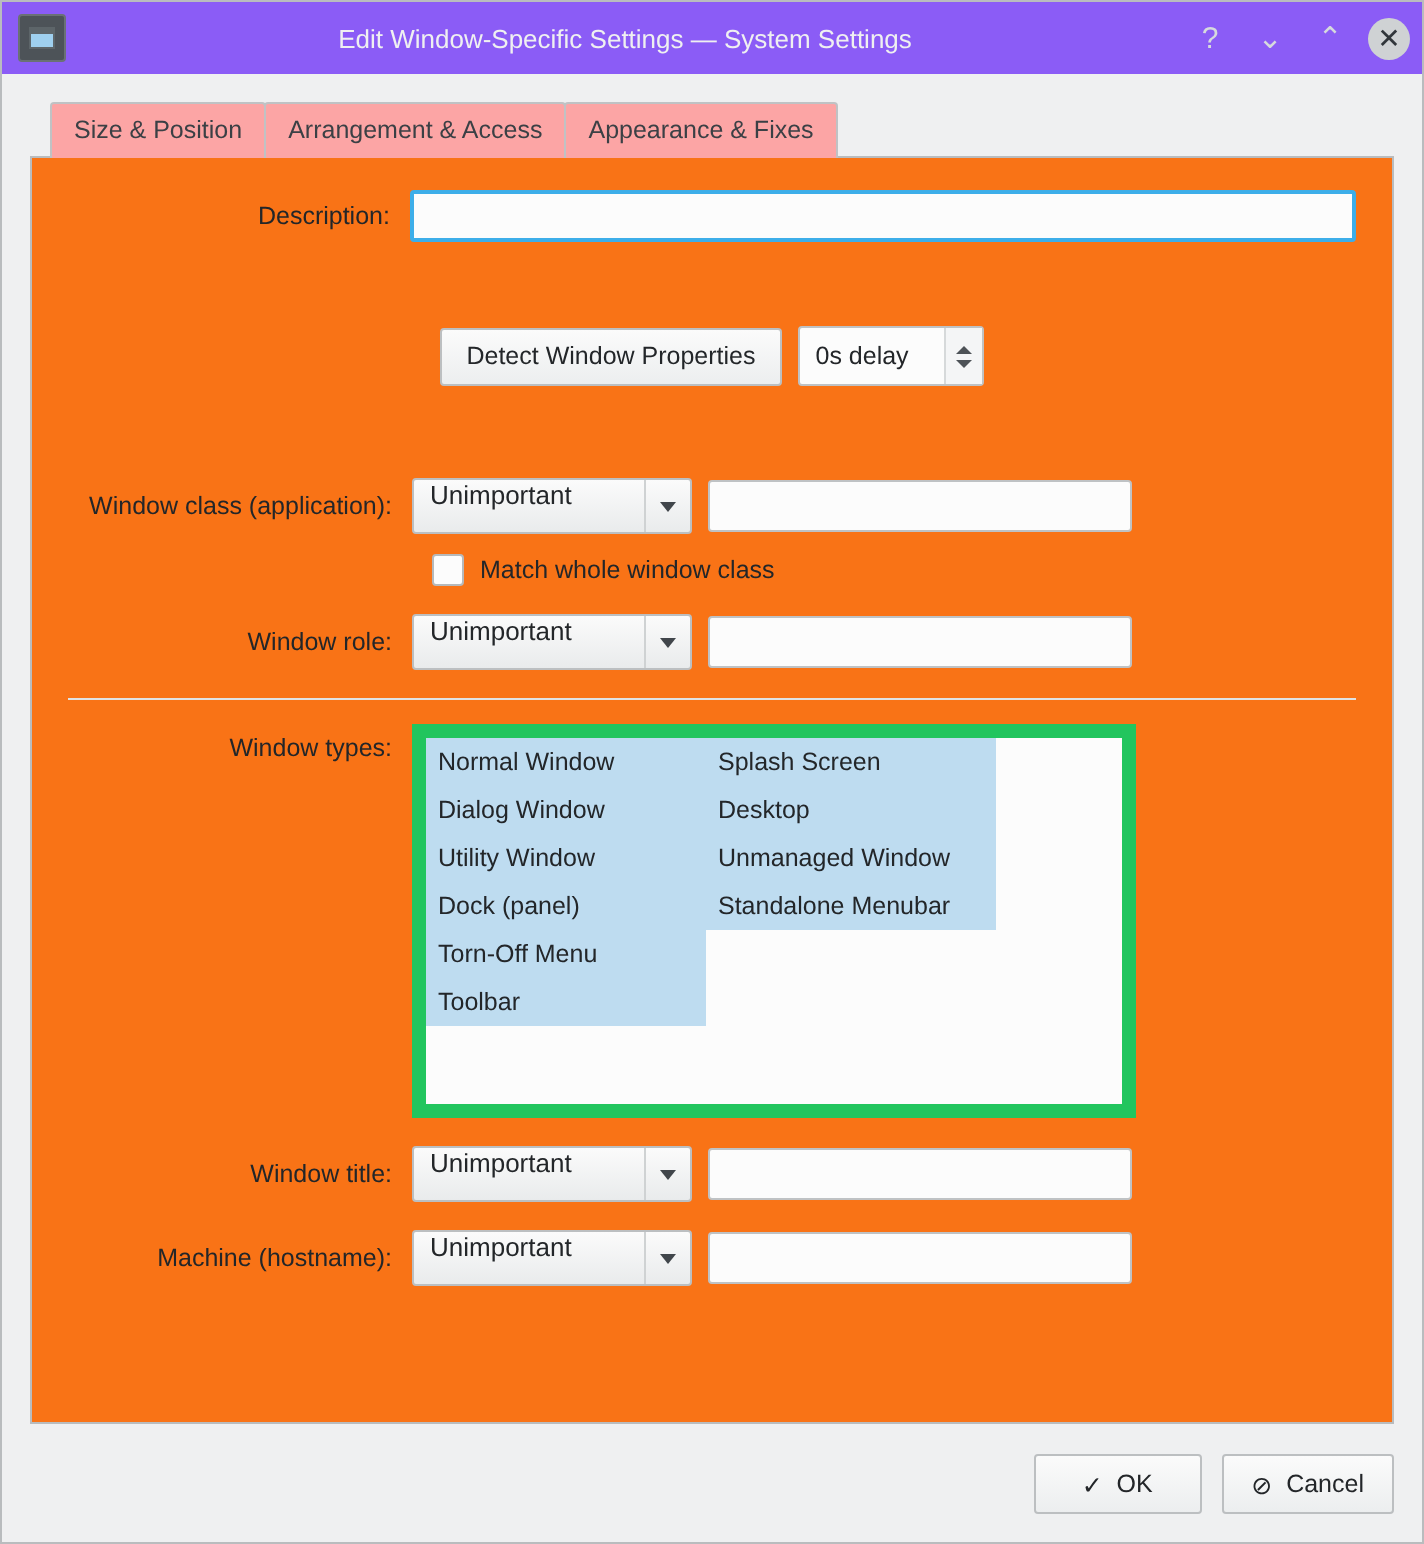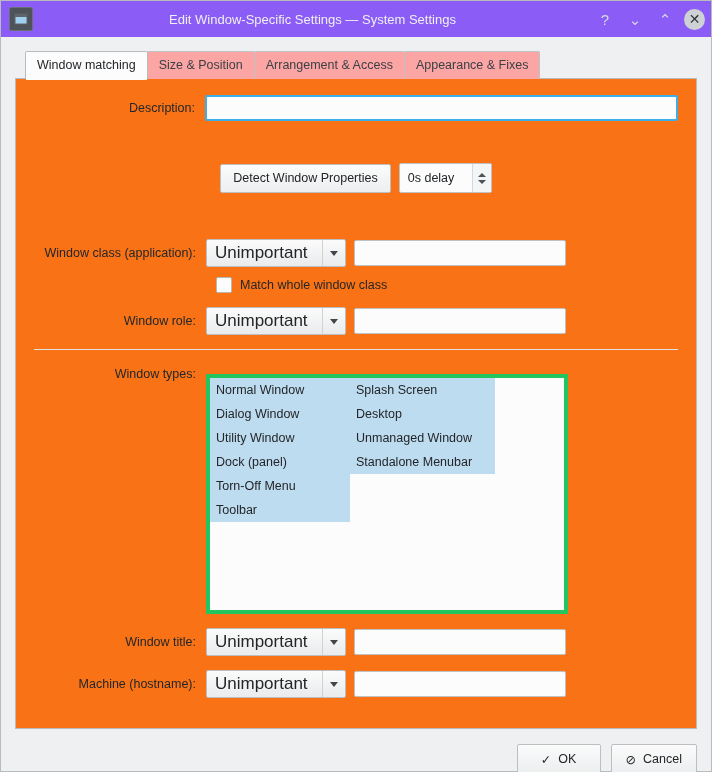--- a/index.html
+++ b/index.html
@@ -219,23 +219,22 @@
   .arr.down { border-top: 4px solid #4d5257; }
   
   .combo {
     width: 140px;
     height: 28px;
     box-sizing: border-box;
     background: linear-gradient(#fbfbfb, #e9ebec);
     border: 1px solid #bcbfc1;
     border-radius: 2px;
     display: flex;
-    align-items: center;
     padding: 0 0 0 8px;
-    font-size: 17px;
+    font-size: 13px;
     cursor: default;
   }
   .combo .ctext { flex: 1 1 auto; }
   .combo .carrow {
     width: 22px;
     display: flex;
     align-items: center;
     justify-content: center;
     border-left: 1px solid #cfd2d3;
     height: 100%;
@@ -269,27 +268,26 @@
     margin: 6px 0 12px 0;
   }
   
   .types-row {
     display: flex;
     align-items: center;
     margin-bottom: 14px;
   }
   .types-box {
     width: 362px;
-    height: 240px;
-    border: 4px solid #22c55e;
+    height: 197px;
+    border: 7px solid #22c55e;
     background: #fcfcfc;
     box-sizing: border-box;
     overflow: hidden;
     position: relative;
-    margin-top: 12px;
   }
   .types-cols {
     display: flex;
     padding: 0;
   }
   .tcol { width: 140px; }
   .tcol.two { width: 145px; }
   .titem {
     height: 24px;
     line-height: 24px;
@@ -343,21 +341,20 @@
       <div class="tbtn">?</div>
       <div class="tbtn">⌄</div>
       <div class="tbtn">⌃</div>
       <div class="tbtn close">✕</div>
     </div>
   </div>
 
   <div class="content">
 
     <div class="tabbar">
-      <div class="tab active">Window matching</div>
       <div class="tab">Size &amp; Position</div>
       <div class="tab">Arrangement &amp; Access</div>
       <div class="tab">Appearance &amp; Fixes</div>
     </div>
 
     <div class="panel">
 
       <div class="row">
         <div class="row-label">Description:</div>
         <input class="text desc-input focused" type="text" value="" style="">

